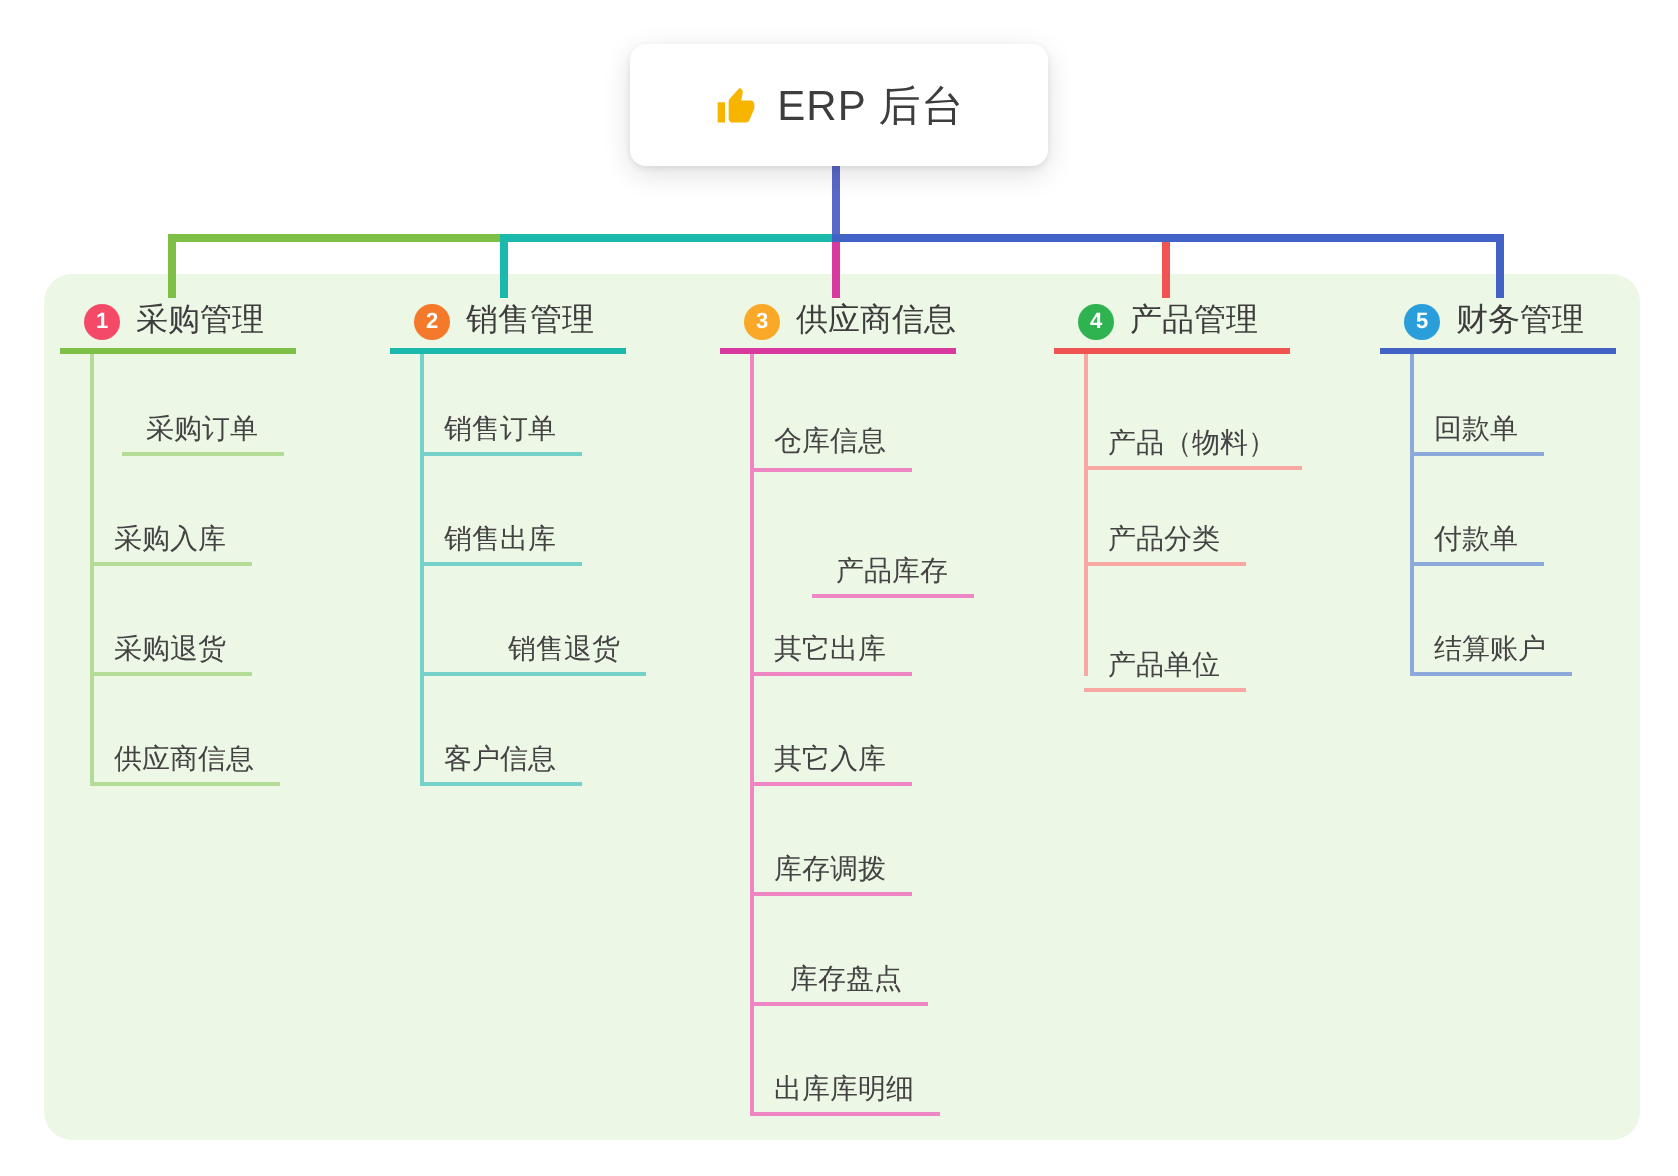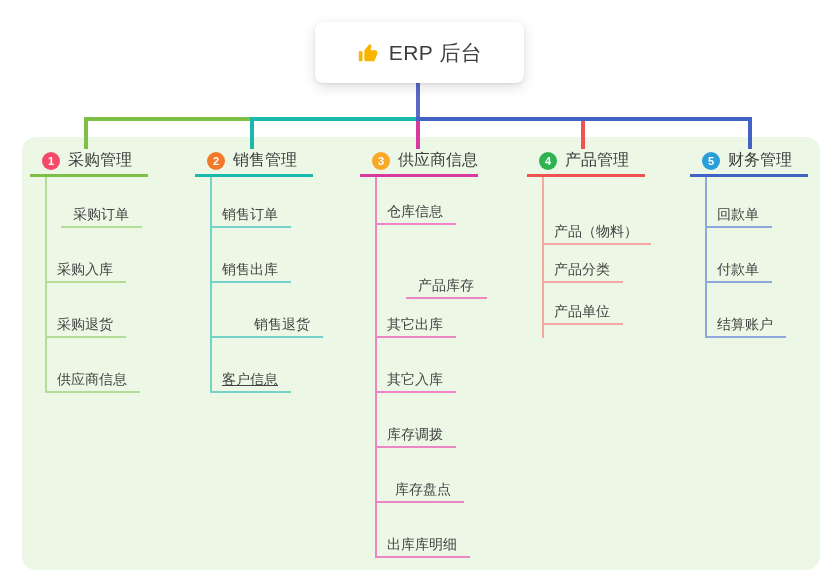--- a/index.html
+++ b/index.html
@@ -128,29 +128,29 @@
       <div class="spine" style="left: 210px; top: 177px; height: 216px; background: rgb(118, 209, 201);"></div>
       <div class="child-node" style="left: 210px; top: 203px; border-bottom: 2px solid rgb(118, 209, 201);">
         <span>销售订单</span>
       </div>
       <div class="child-node" style="left: 210px; top: 258px; border-bottom: 2px solid rgb(118, 209, 201);">
         <span>销售出库</span>
       </div>
       <div class="child-node" style="left: 210px; top: 313px; border-bottom: 2px solid rgb(118, 209, 201); padding-left: 44px;">
         <span>销售退货</span>
       </div>
-      <div class="child-node" style="left: 210px; top: 368px; border-bottom: 2px solid rgb(118, 209, 201); text-decoration: underline;">
+      <div class="child-node" style="left: 210px; top: 368px; border-bottom: 2px solid rgb(118, 209, 201);">
         <span>客户信息</span>
       </div>
       <div class="branch-header" style="left: 360px; top: 147px; border-bottom: 3px solid rgb(216, 57, 159);">
         <span class="badge" style="background: rgb(249, 168, 39);">3</span>
         <span>供应商信息</span>
       </div>
       <div class="spine" style="left: 375px; top: 177px; height: 381px; background: rgb(238, 134, 197);"></div>
-      <div class="child-node" style="left: 375px; top: 200px; border-bottom: 2px solid rgb(238, 134, 197);">
+      <div class="child-node" style="left: 375px; top: 211px; border-bottom: 2px solid rgb(238, 134, 197); font-family: Liberation Serif, serif;">
         <span>仓库信息</span>
       </div>
       <div class="child-node" style="left: 375px; top: 274px; border-bottom: 2px solid rgb(238, 134, 197); margin-left: 31px;">
         <span>产品库存</span>
       </div>
       <div class="child-node" style="left: 375px; top: 313px; border-bottom: 2px solid rgb(238, 134, 197);">
         <span>其它出库</span>
       </div>
       <div class="child-node" style="left: 375px; top: 368px; border-bottom: 2px solid rgb(238, 134, 197);">
         <span>其它入库</span>
@@ -162,27 +162,27 @@
         <span>库存盘点</span>
       </div>
       <div class="child-node" style="left: 375px; top: 533px; border-bottom: 2px solid rgb(238, 134, 197);">
         <span>出库库明细</span>
       </div>
       <div class="branch-header" style="left: 527px; top: 147px; border-bottom: 3px solid rgb(240, 84, 82);">
         <span class="badge" style="background: rgb(47, 179, 80);">4</span>
         <span>产品管理</span>
       </div>
       <div class="spine" style="left: 542px; top: 177px; height: 161px; background: rgb(247, 168, 162);"></div>
-      <div class="child-node" style="left: 542px; top: 220px; border-bottom: 2px solid rgb(247, 168, 162);">
+      <div class="child-node" style="left: 542px; top: 210px; border-bottom: 2px solid rgb(247, 168, 162);">
         <span>产品（物料）</span>
       </div>
       <div class="child-node" style="left: 542px; top: 258px; border-bottom: 2px solid rgb(247, 168, 162); align-items: flex-end;">
         <span>产品分类</span>
       </div>
-      <div class="child-node" style="left: 542px; top: 300px; border-bottom: 2px solid rgb(247, 168, 162);">
+      <div class="child-node" style="left: 542px; top: 321px; border-bottom: 2px solid rgb(247, 168, 162);">
         <span>产品单位</span>
       </div>
       <div class="branch-header" style="left: 690px; top: 147px; border-bottom: 3px solid rgb(66, 99, 197);">
         <span class="badge" style="background: rgb(42, 158, 218);">5</span>
         <span>财务管理</span>
       </div>
       <div class="spine" style="left: 705px; top: 177px; height: 161px; background: rgb(141, 168, 218);"></div>
       <div class="child-node" style="left: 705px; top: 203px; border-bottom: 2px solid rgb(141, 168, 218);">
         <span>回款单</span>
       </div>

